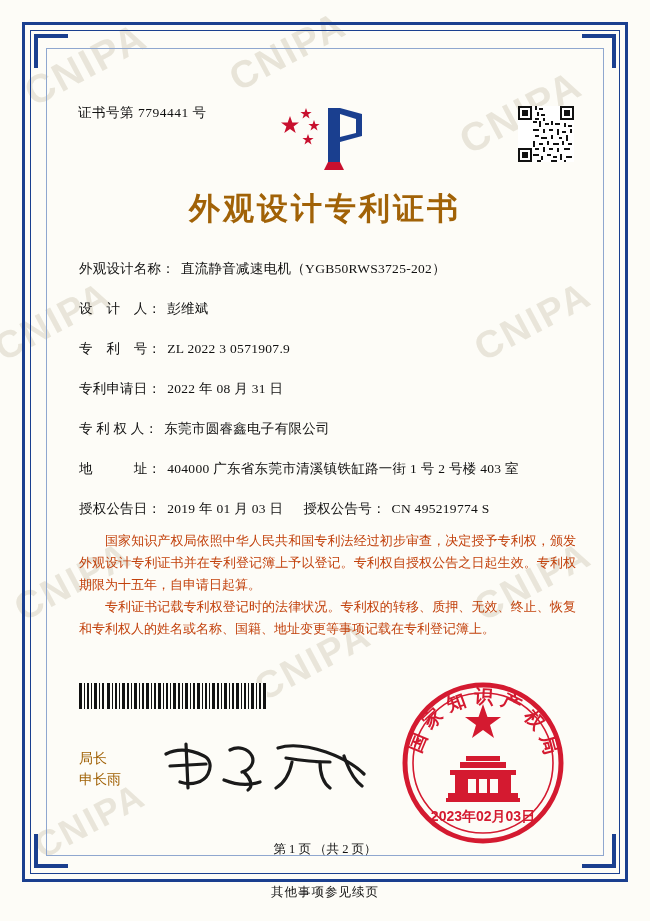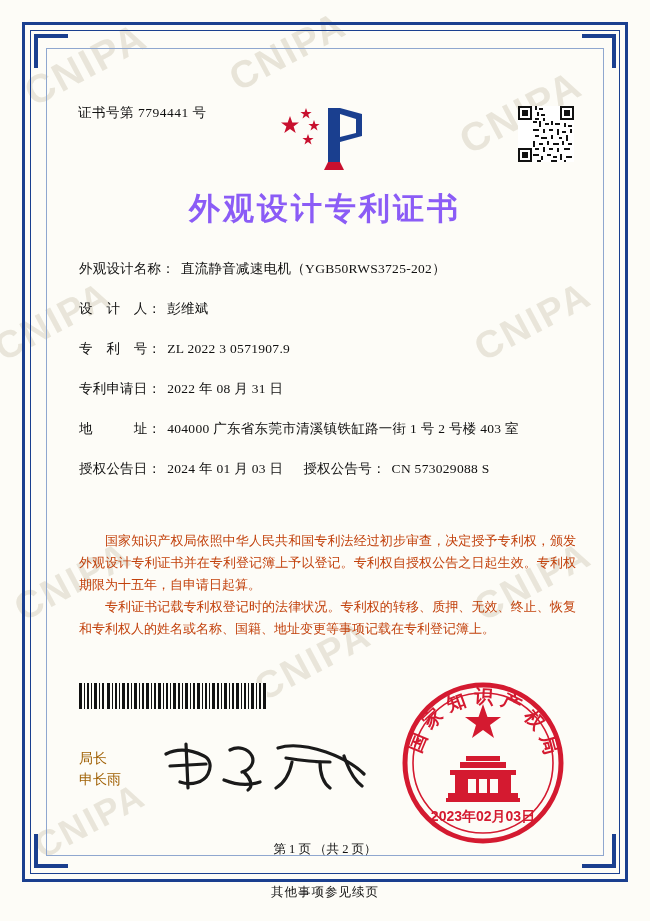--- a/index.html
+++ b/index.html
@@ -96,21 +96,21 @@
     width: 110px; height: 72px;
   }
 
   .title {
     position: absolute;
     left: 0; right: 0; top: 140px;
     text-align: center;
     font-size: 31px;
     font-weight: bold;
     letter-spacing: 3px;
-    color: #8b5cf6;
+    color: #a16207;
     font-family: "DejaVu Serif", "Liberation Serif", serif;
   }
 
   .fields {
     position: absolute;
     left: 33px; top: 212px;
     width: 500px;
   }
   .row {
     display: flex;
@@ -312,29 +312,33 @@
       </div>
       <div class="row">
         <span class="lbl">专　利　号：</span>
         <span class="val">ZL 2022 3 0571907.9</span>
       </div>
       <div class="row">
         <span class="lbl">专利申请日：</span>
         <span class="val">2022 年 08 月 31 日</span>
       </div>
       <div class="row">
+        <span class="lbl">专 利 权 人：</span>
+        <span class="val">东莞市圆睿鑫电子有限公司</span>
+      </div>
+      <div class="row">
         <span class="lbl">地　　　址：</span>
         <span class="val">404000 广东省东莞市清溪镇铁缸路一街 1 号 2 号楼 403 室</span>
       </div>
       <div class="row">
         <span class="lbl">授权公告日：</span>
-        <span class="val">2024 年 01 月 03 日</span>
+        <span class="val">2019 年 01 月 03 日</span>
         <span class="pair2">
           <span class="lbl">授权公告号：</span>
-          <span class="val">CN 573029088 S</span>
+          <span class="val">CN 495219774 S</span>
         </span>
       </div>
     </div>
 
     <div class="para">
       <p>国家知识产权局依照中华人民共和国专利法经过初步审查，决定授予专利权，颁发外观设计专利证书并在专利登记簿上予以登记。专利权自授权公告之日起生效。专利权期限为十五年，自申请日起算。</p>
       <p>专利证书记载专利权登记时的法律状况。专利权的转移、质押、无效、终止、恢复和专利权人的姓名或名称、国籍、地址变更等事项记载在专利登记簿上。</p>
     </div>
 
     <div class="barcode">

